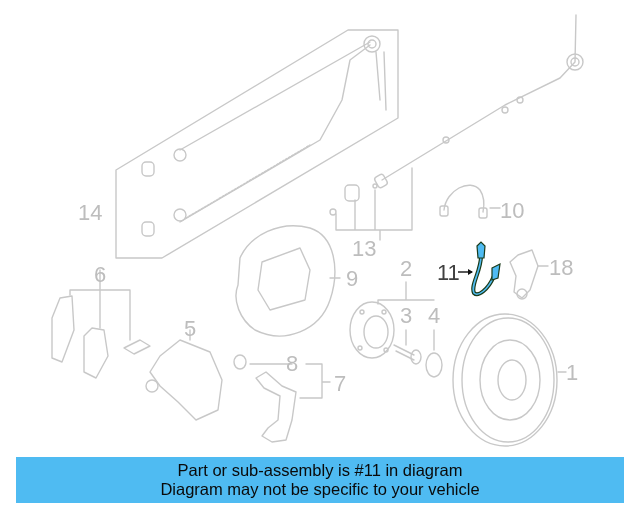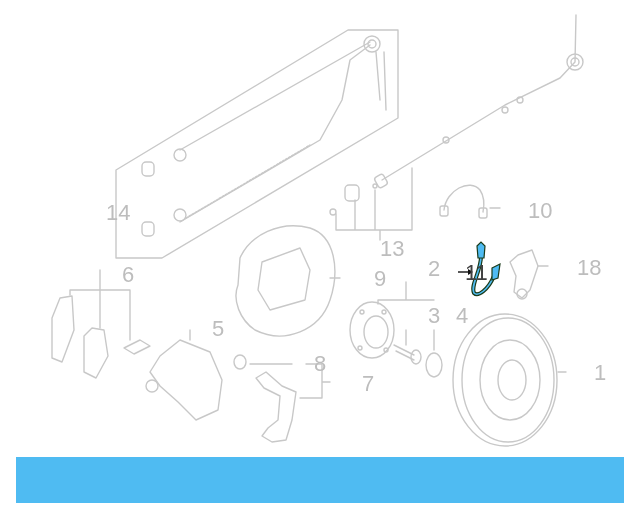--- a/index.html
+++ b/index.html
@@ -1,18 +1,18 @@
 <!DOCTYPE html>
 <html><head>
 <meta charset="utf-8">
 <style>
   html, body { margin:0; padding:0; background:#ffffff; }
   body { width:640px; height:512px; position:relative; overflow:hidden; font-family:"Liberation Sans", sans-serif; }
   #diagram { position:absolute; left:0; top:0; width:640px; height:512px; }
-  .callout { position:absolute; font-family:"Liberation Sans", sans-serif; font-size:22px; color:#bdbdbd; line-height:1;margin-left:28px; }
+  .callout { position:absolute; font-family:"Liberation Sans", sans-serif; font-size:22px; color:#bdbdbd; line-height:1; }
   .callout.active { color:#404040; }
   #banner { position:absolute; left:16px; top:457px; width:608px; height:46px; background:#4fbbf2;
             display:flex; flex-direction:column; align-items:center; justify-content:center; }
   #banner .line { font-size:16.5px; color:#0a0a0a; line-height:19px; }
 </style>
 </head>
 <body>
 
 <svg id="diagram" viewBox="0 0 640 512" xmlns="http://www.w3.org/2000/svg">
   <g fill="none" stroke="#c8c8c8" stroke-width="1.4" stroke-linecap="round" stroke-linejoin="round">
@@ -135,13 +135,15 @@
 <div class="callout" style="left:400px;top:258px;">2</div>
 <div class="callout" style="left:400px;top:305px;">3</div>
 <div class="callout" style="left:428px;top:305px;">4</div>
 <div class="callout" style="left:566px;top:362px;">1</div>
 <div class="callout" style="left:94px;top:264px;">6</div>
 <div class="callout" style="left:184px;top:318px;">5</div>
 <div class="callout" style="left:286px;top:353px;">8</div>
 <div class="callout" style="left:334px;top:373px;">7</div>
 
 <div id="banner">
+  <div class="line">Part or sub-assembly is #11 in diagram</div>
+  <div class="line">Diagram may not be specific to your vehicle</div>
 </div>
 
 </body></html>

